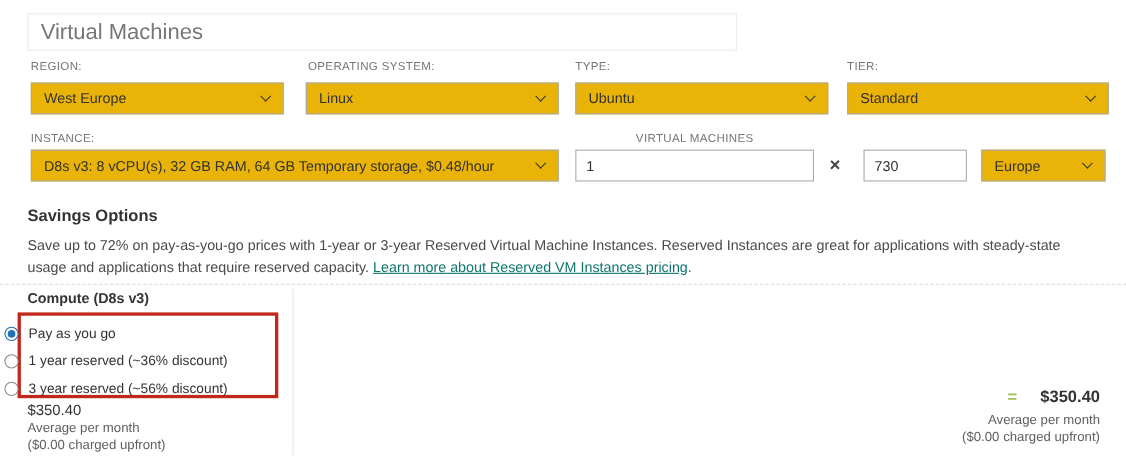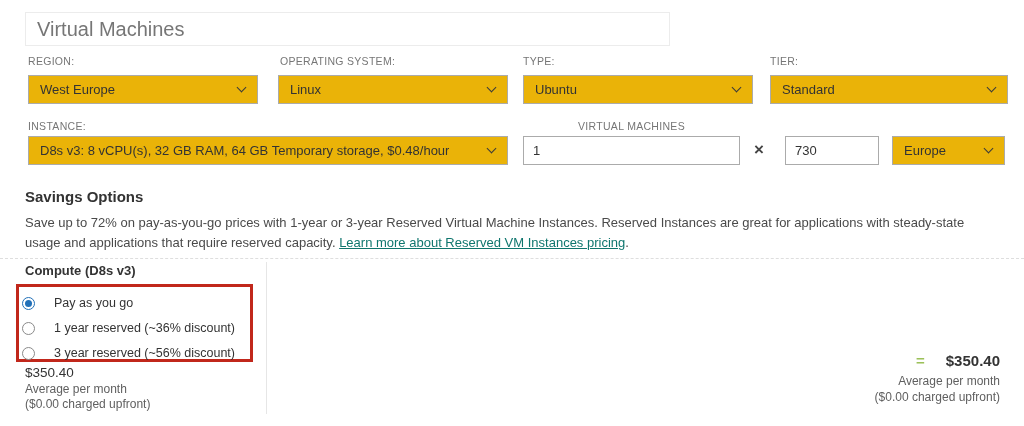--- a/index.html
+++ b/index.html
@@ -29,21 +29,21 @@
     color:#4a4a4a; line-height:19.5px; }
   .savings-desc a { color:#0f766e; text-decoration:underline; cursor:pointer;text-align:right; }
 
   .dashed-sep { position:absolute; left:0; top:258px; width:1024px; border-top:1px dashed #dedede; }
   .v-divider { position:absolute; left:266px; top:262px; height:152px; border-left:1px solid #e6e6e6; }
 
   .compute-heading { position:absolute; left:25px; top:263px; font-size:13px; font-weight:bold; color:#333; }
 
   .red-box { position:absolute; left:16px; top:284px; width:237px; height:78px;
     border:3px solid #c1271b; }
-  .radio-row { position:absolute; left:22px; display:flex; align-items:center; gap:19px;
+  .radio-row { position:absolute; left:4px; display:flex; align-items:center; gap:9px;
     cursor:pointer; height:16px; }
   .radio-row .lbl { font-size:12.5px; color:#333; white-space:nowrap; }
   .radio-outer { width:13px; height:13px; border-radius:50%; border:1px solid #8a8a8a;
     background:#fff; position:relative; flex:0 0 auto; }
   .radio-outer.sel { border-color:#2170b8; }
   .radio-outer.sel::after { content:""; position:absolute; left:2px; top:2px; right:2px; bottom:2px;
     border-radius:50%; background:#2170b8; }
 
   .lprice      { position:absolute; left:25px; top:365px; font-size:13.5px; color:#333; }
   .lprice-cap  { position:absolute; left:25px; top:382px; font-size:12px; color:#5f5f5f; }

